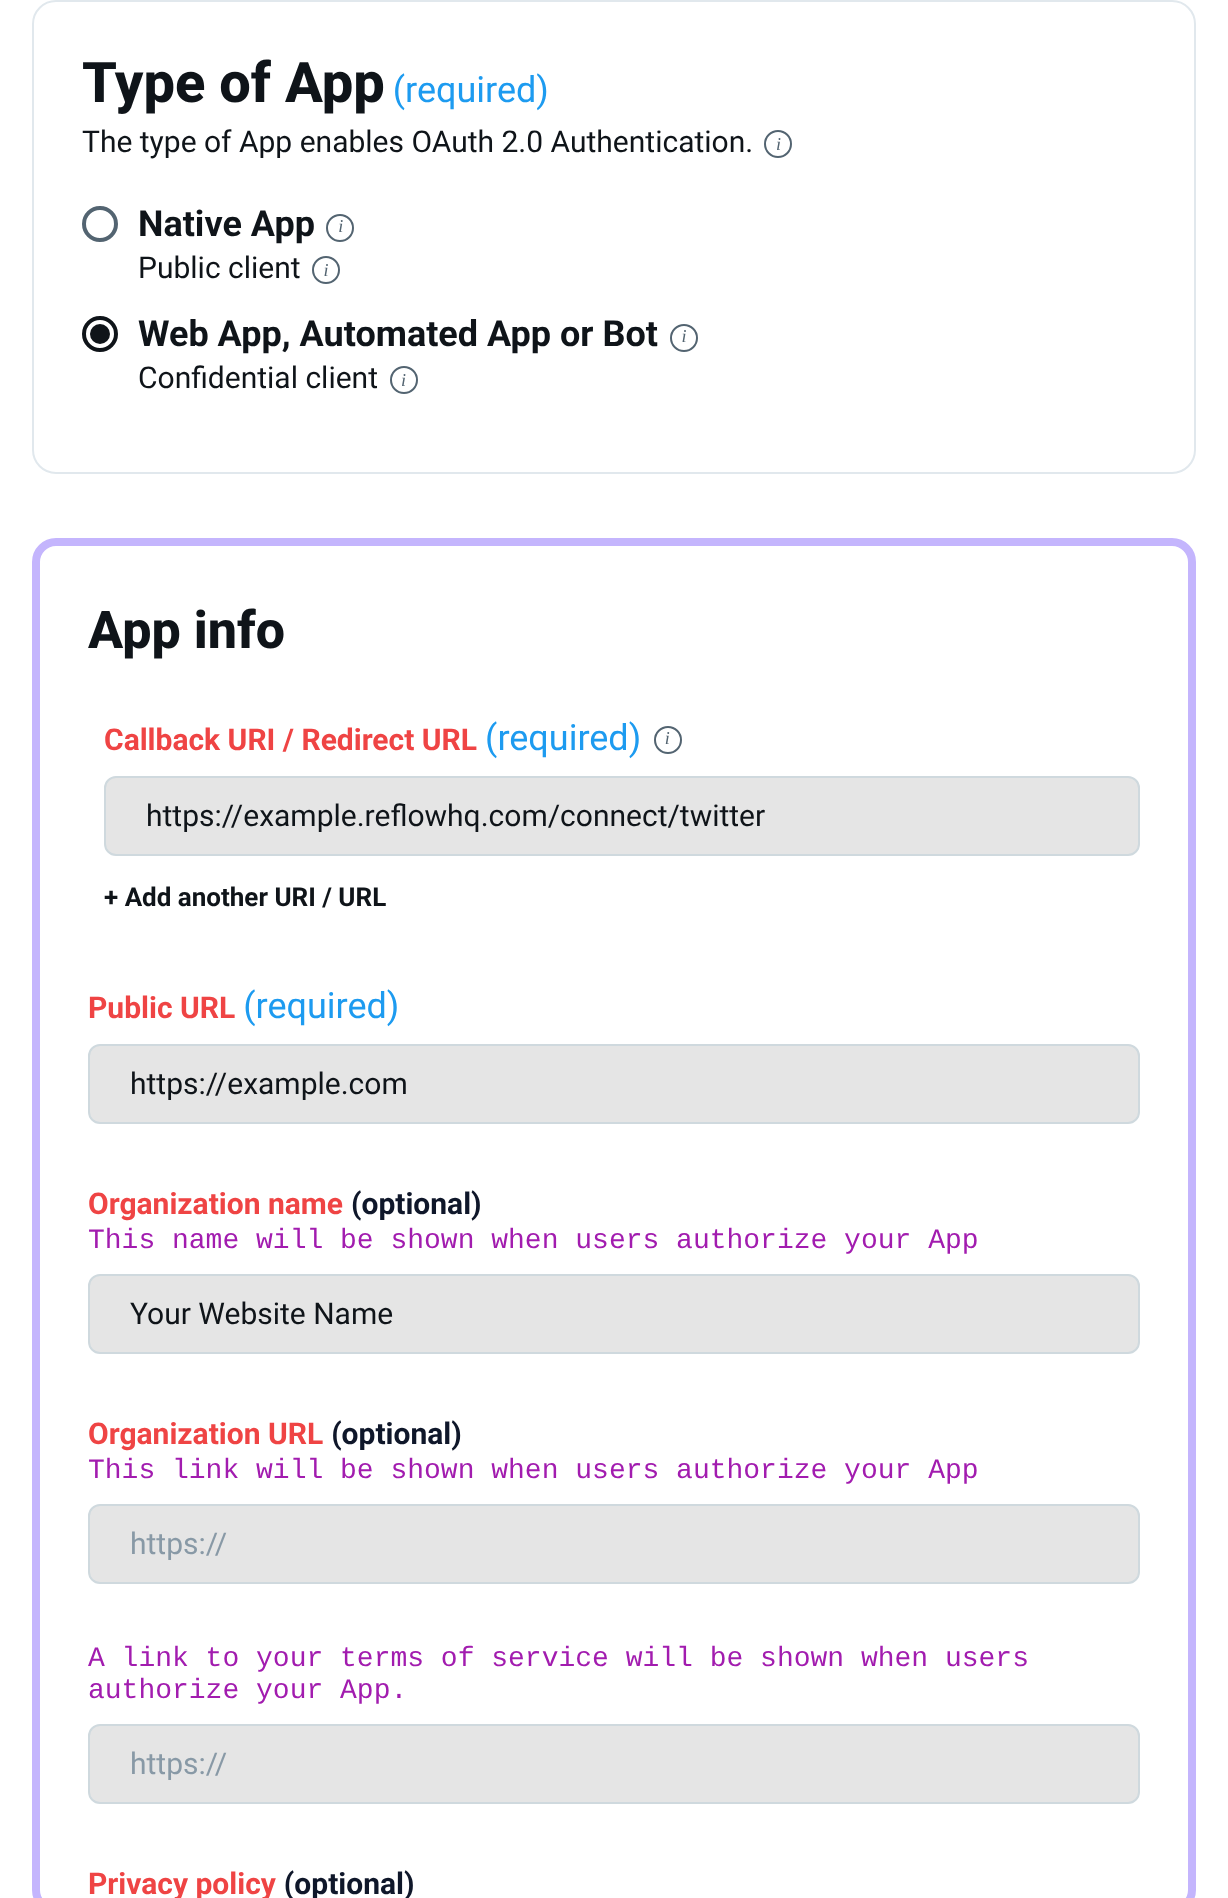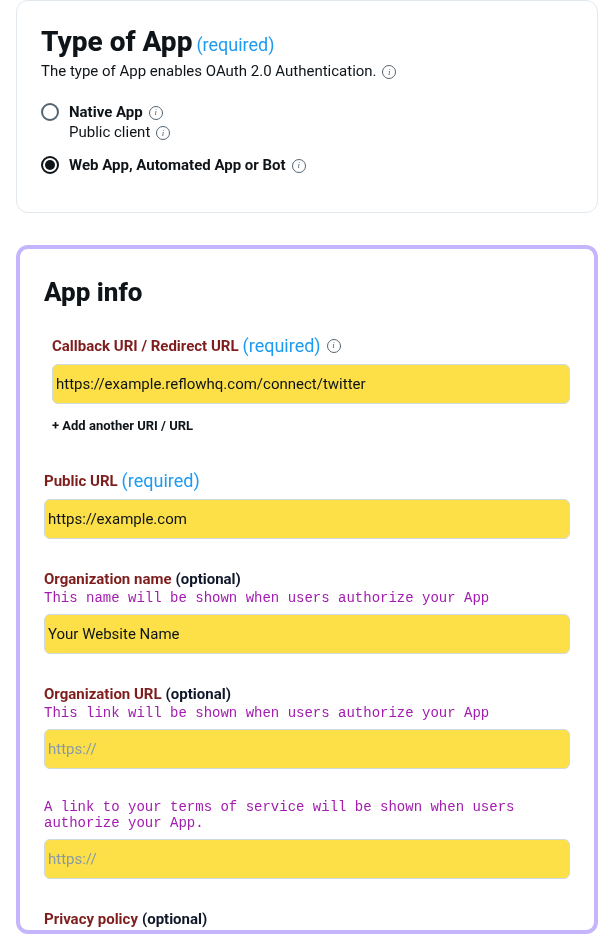--- a/index.html
+++ b/index.html
@@ -90,21 +90,21 @@
     .radio-inner {
       width: 10px;
       height: 10px;
       background: #0f1419;
       border-radius: 50%;
     }
     .radio-content {
       flex: 1;
     }
     .radio-label {
-      font-size: 15px;
+      font-size: 18px;
       font-weight: 700;
       color: #0f1419;
     }
     .radio-sublabel {
       font-size: 15px;
       color: #0f1419;
       margin-top: 2px;
     }
     .app-info-title {
       font-size: 26px;
@@ -113,21 +113,21 @@
     }
     .field {
       margin-bottom: 24px;
     }
     .field-indent {
       padding-left: 8px;
     }
     .field-label {
       font-size: 15px;
       font-weight: 700;
-      color: #7f1d1d;
+      color: #ef4444;
       display: inline;
     }
     .optional-badge {
       color: #0f172a;
       font-size: 15px;
       font-weight: 700;
     }
     .field-help {
       font-size: 14px;
       color: #a21caf;
@@ -139,25 +139,25 @@
       margin-bottom: 8px;
       display: flex;
       align-items: center;
       gap: 4px;
       flex-wrap: wrap;
     }
     .input {
       width: 100%;
       border: 1px solid #cfd9de;
       border-radius: 6px;
-      padding: 10px 3px;
+      padding: 10px 20px;
       font-size: 15px;
       color: #0f1419;
       font-family: inherit;
-      background: #fde047;
+      background: #e5e5e5;
     }
     .input::placeholder {
       color: #8899a6;
     }
     .add-uri {
       font-size: 13px;
       font-weight: 700;
       color: #0f1419;
       margin-top: 14px;
       cursor: pointer;
@@ -197,20 +197,24 @@
 
     <div class="radio-item">
       <div class="radio-outer">
         <div class="radio-inner"></div>
       </div>
       <div class="radio-content">
         <div>
           <span class="radio-label">Web App, Automated App or Bot</span>
           <span class="info-icon">i</span>
         </div>
+        <div class="radio-sublabel">
+          <span>Confidential client</span>
+          <span class="info-icon">i</span>
+        </div>
       </div>
     </div>
   </div>
 </div>
 
 <div class="card-2">
   <div class="card-2-inner">
     <div class="app-info-title">App info</div>
 
     <div class="field field-indent" style="margin-bottom:36px;">

